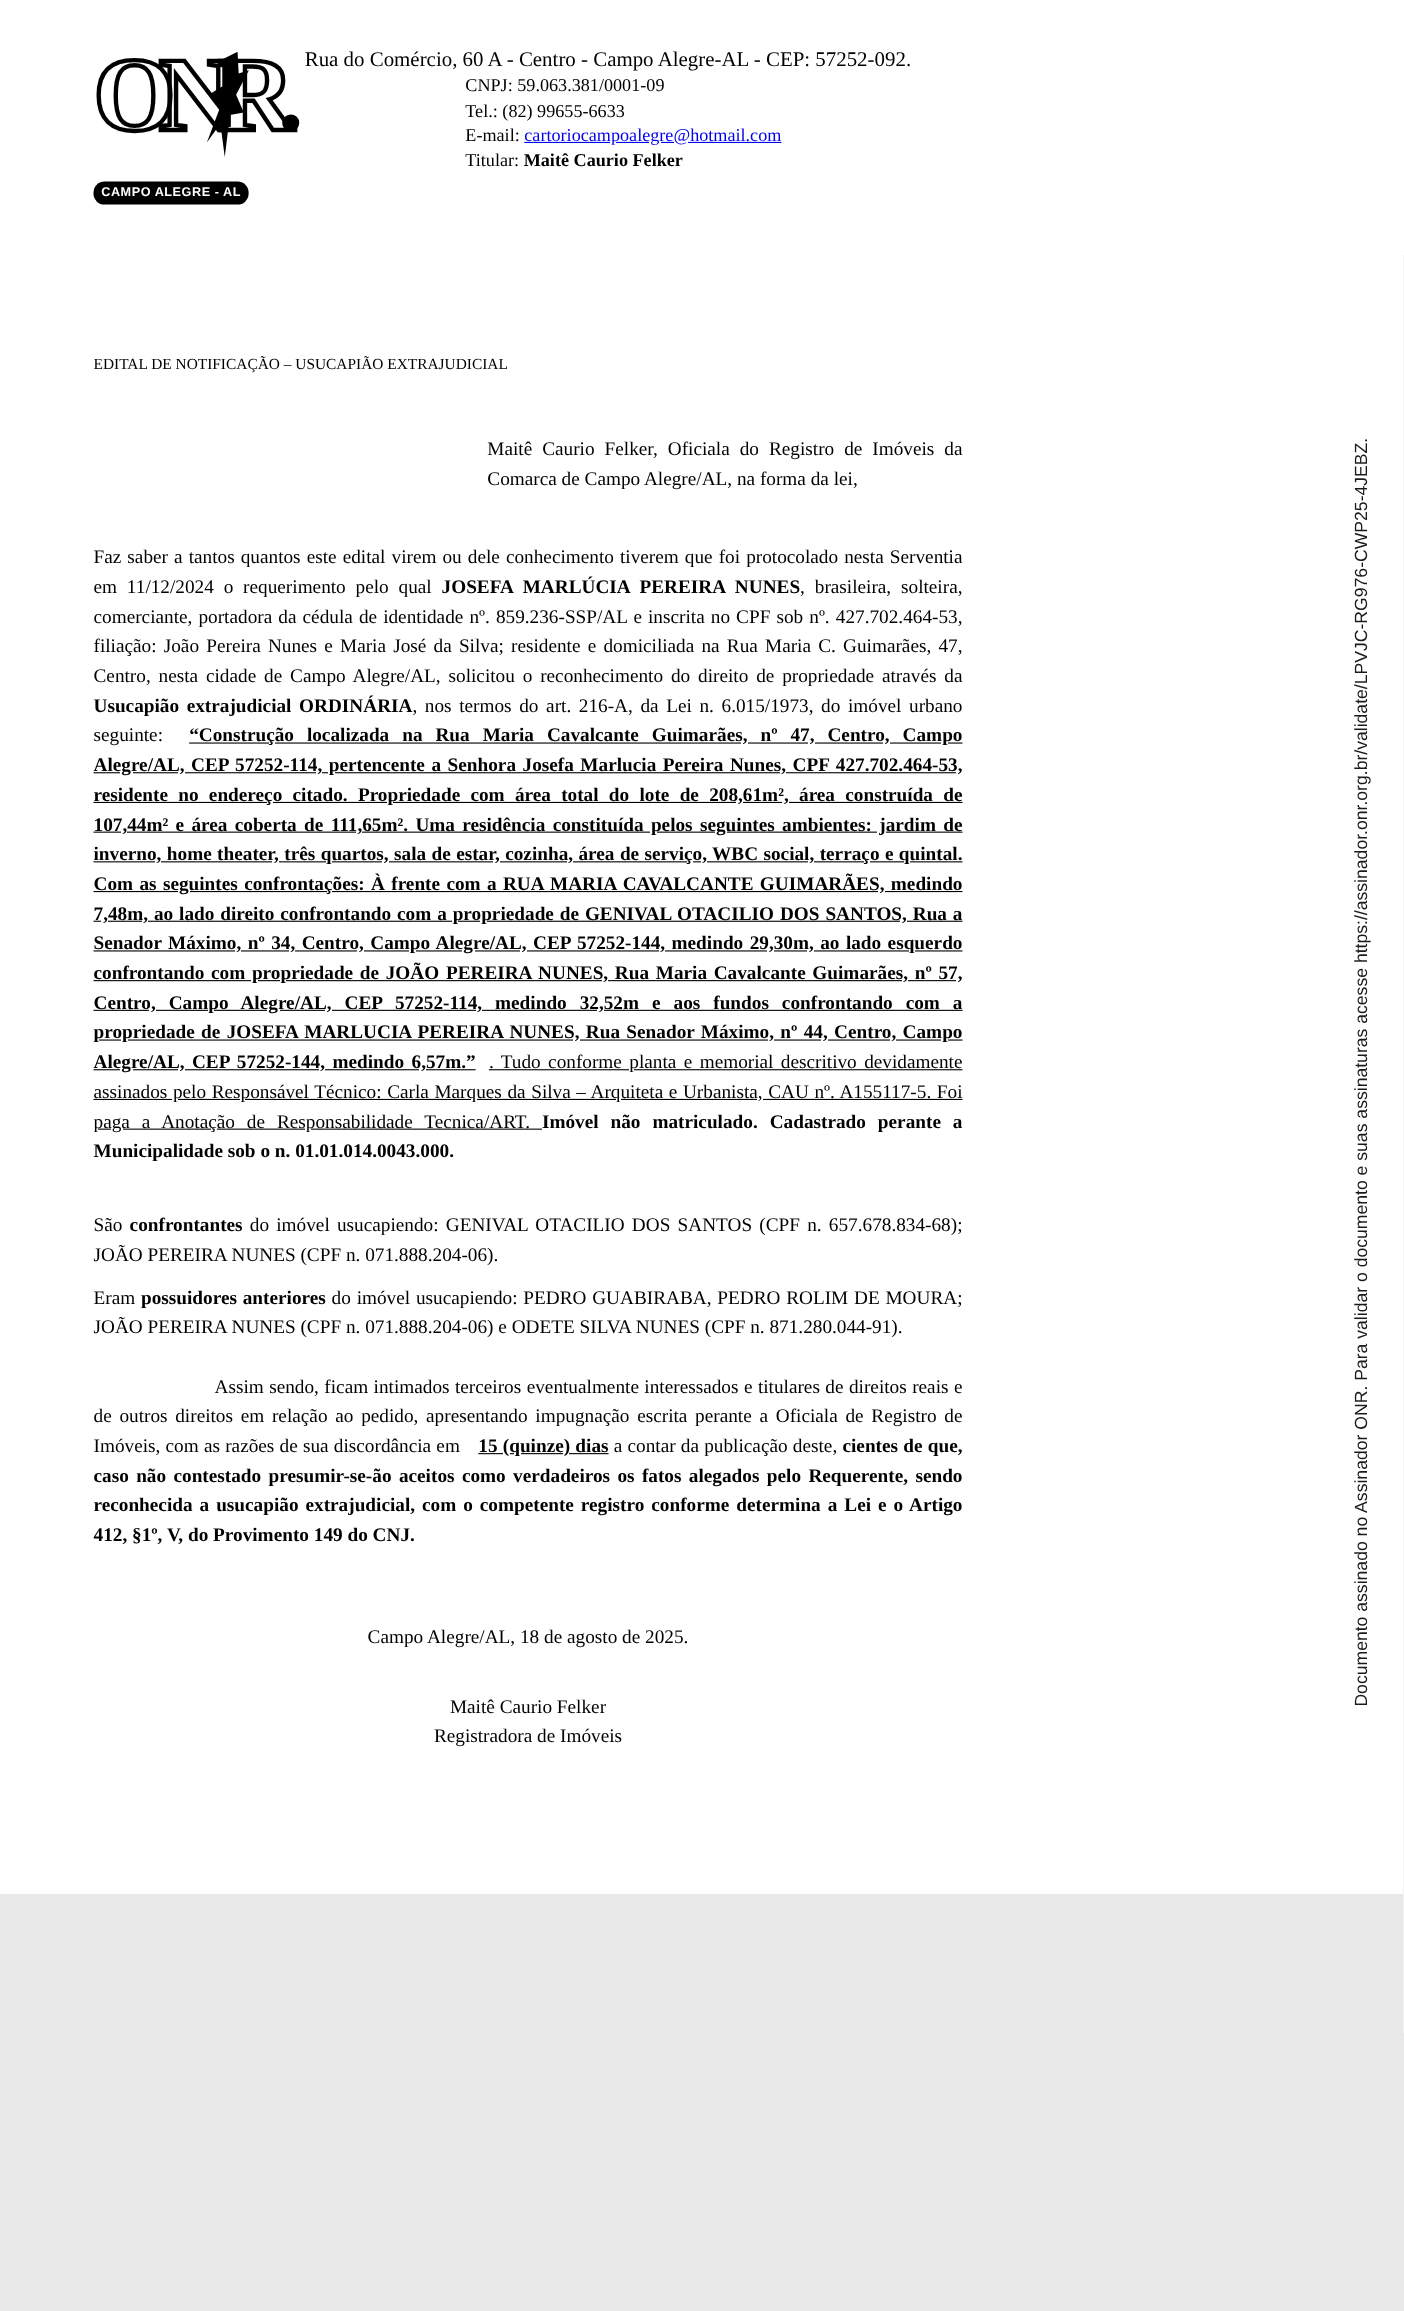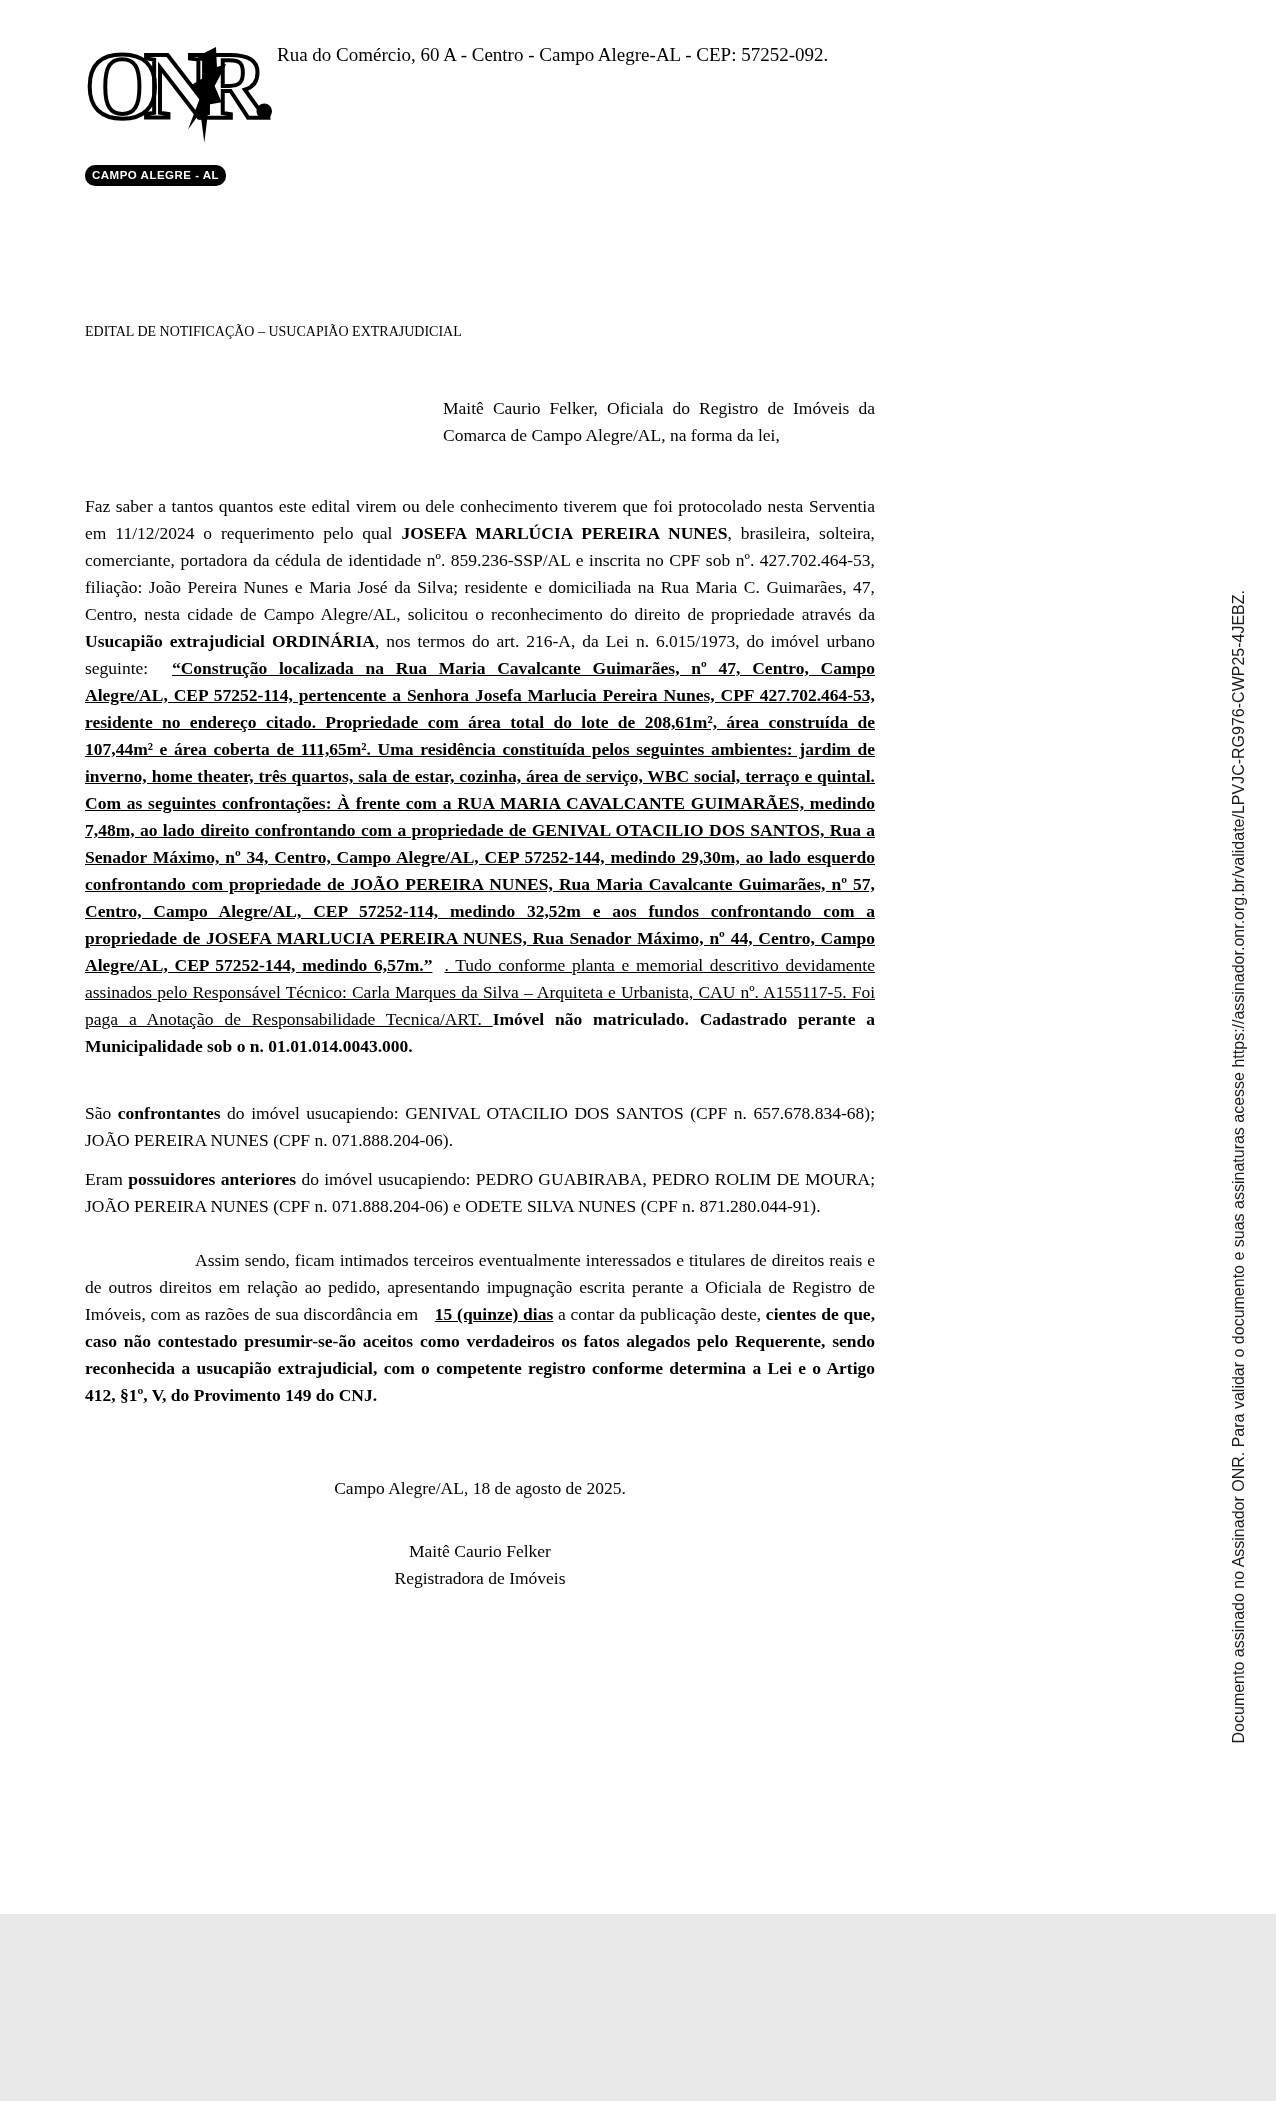--- a/index.html
+++ b/index.html
@@ -1,18 +1,18 @@
 <!DOCTYPE html>
 <html><head>
 <meta charset="utf-8">
 <style>
   * { margin:0; padding:0; box-sizing:border-box; }
   html,body { background:#e8e8e8; }
   .page {
-    position:relative; width:1276px; height:1914px; margin:0 auto;
+    position:relative; width:1276px; height:1722px; margin:0 auto;
     background:#ffffff; overflow:hidden; color:#000;
     font-family:"Liberation Serif", serif;
   }
   
   .header { position:absolute; left:85px; top:40px; display:flex; }
   .logo { position:relative; width:192px; height:130px; }
   .logo-letters {
     font-family:"Liberation Serif", serif; font-weight:bold;
     font-size:96px; line-height:92px; letter-spacing:-0.16em;
     color:#fff; -webkit-text-stroke:4px #000; white-space:nowrap;
@@ -64,20 +64,26 @@
 <div class="page">
 
   <div class="header">
     <div class="logo">
       <div class="logo-letters"><span>ONR</span><span class="logo-period">.</span></div>
       <div class="ink-splat"></div>
       <div class="logo-caption">CAMPO ALEGRE - AL</div>
     </div>
     <div class="header-text">
       <div class="org-address">Rua do Comércio, 60 A - Centro - Campo Alegre-AL - CEP: 57252-092.</div>
+      <div class="contact">
+        <div>CNPJ: 59.063.381/0001-09</div>
+        <div>Tel.: (82) 99655-6633</div>
+        <div><span>E-mail: </span><a class="email-link">cartoriocampoalegre@hotmail.com</a></div>
+        <div><span>Titular: </span><b>Maitê Caurio Felker</b></div>
+      </div>
     </div>
   </div>
 
   <div class="doc">
     <h1 class="title">EDITAL DE NOTIFICAÇÃO – USUCAPIÃO EXTRAJUDICIAL</h1>
 
     <p class="intro">Maitê Caurio Felker, Oficiala do Registro de Imóveis da Comarca de Campo Alegre/AL, na forma da lei,</p>
 
     <p class="para p1"><span>Faz saber a tantos quantos este edital virem ou dele conhecimento tiverem que foi protocolado nesta Serventia em 11/12/2024 o requerimento pelo qual </span><b>JOSEFA MARLÚCIA PEREIRA NUNES</b><span>, brasileira, solteira, comerciante, portadora da cédula de identidade nº. 859.236-SSP/AL e inscrita no CPF sob nº. 427.702.464-53, filiação: João Pereira Nunes e Maria José da Silva; residente e domiciliada na Rua Maria C. Guimarães, 47, Centro, nesta cidade de Campo Alegre/AL, solicitou o reconhecimento do direito de propriedade através da </span><b>Usucapião extrajudicial ORDINÁRIA</b><span>, nos termos do art. 216-A, da Lei n. 6.015/1973, do imóvel urbano seguinte: </span><b class="u">“Construção localizada na Rua Maria Cavalcante Guimarães, nº 47, Centro, Campo Alegre/AL, CEP 57252-114, pertencente a Senhora Josefa Marlucia Pereira Nunes, CPF 427.702.464-53, residente no endereço citado. Propriedade com área total do lote de 208,61m², área construída de 107,44m² e área coberta de 111,65m². Uma residência constituída pelos seguintes ambientes: jardim de inverno, home theater, três quartos, sala de estar, cozinha, área de serviço, WBC social, terraço e quintal. Com as seguintes confrontações: À frente com a RUA MARIA CAVALCANTE GUIMARÃES, medindo 7,48m, ao lado direito confrontando com a propriedade de GENIVAL OTACILIO DOS SANTOS, Rua a Senador Máximo, nº 34, Centro, Campo Alegre/AL, CEP 57252-144, medindo 29,30m, ao lado esquerdo confrontando com propriedade de JOÃO PEREIRA NUNES, Rua Maria Cavalcante Guimarães, nº 57, Centro, Campo Alegre/AL, CEP 57252-114, medindo 32,52m e aos fundos confrontando com a propriedade de JOSEFA MARLUCIA PEREIRA NUNES, Rua Senador Máximo, nº 44, Centro, Campo Alegre/AL, CEP 57252-144, medindo 6,57m.”</b><span class="u">. Tudo conforme planta e memorial descritivo devidamente assinados pelo Responsável Técnico: Carla Marques da Silva – Arquiteta e Urbanista, CAU nº. A155117-5. Foi paga a Anotação de Responsabilidade Tecnica/ART. </span><b>Imóvel não matriculado. Cadastrado perante a Municipalidade sob o n. 01.01.014.0043.000.</b></p>
 

